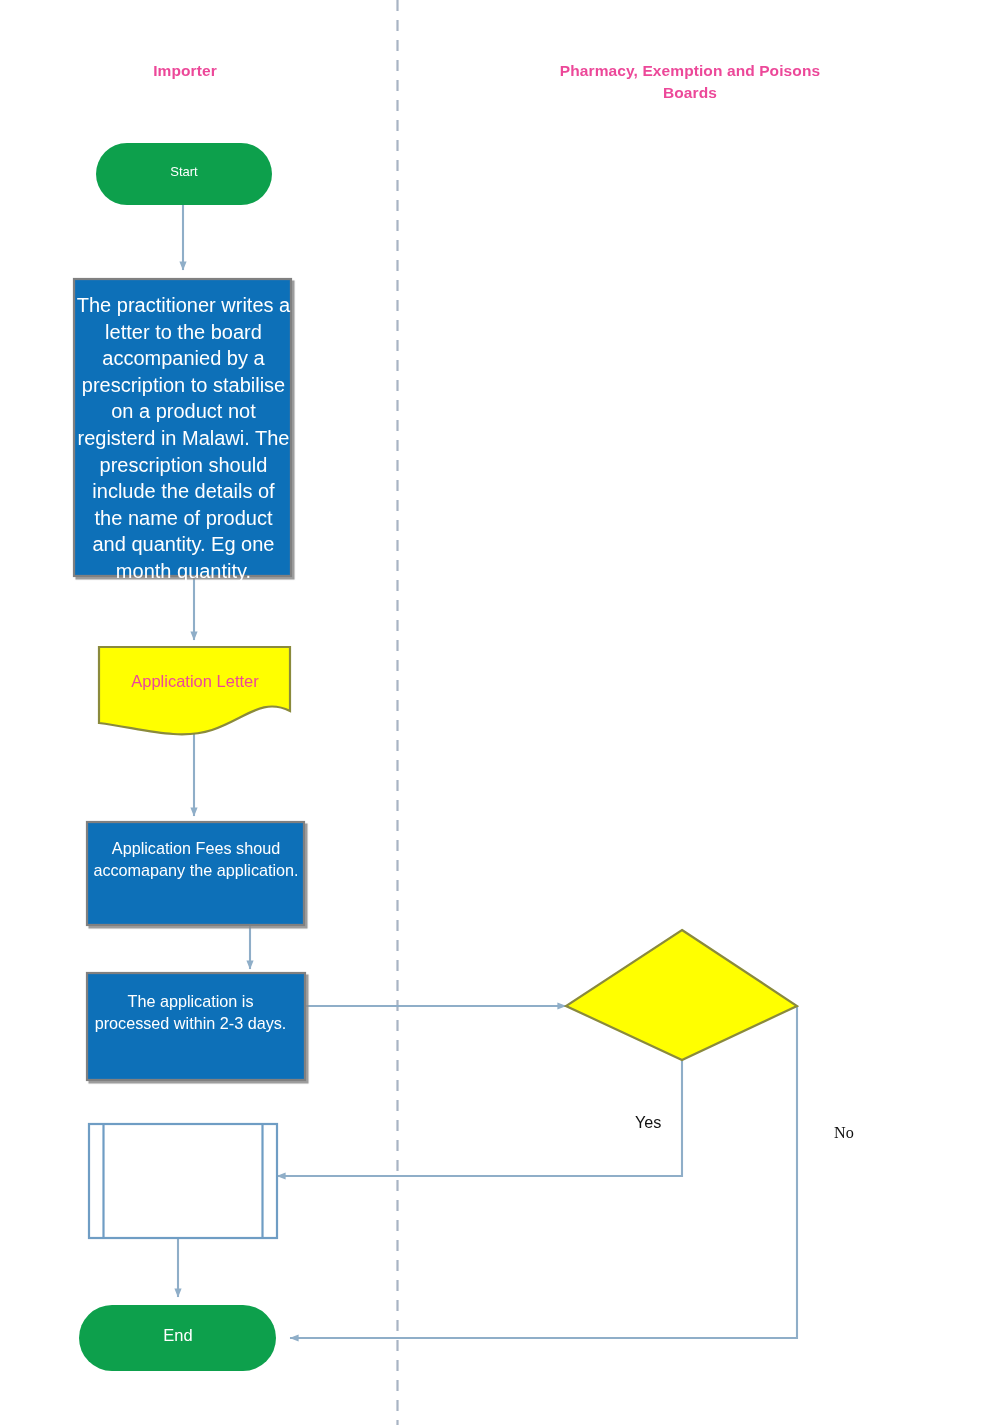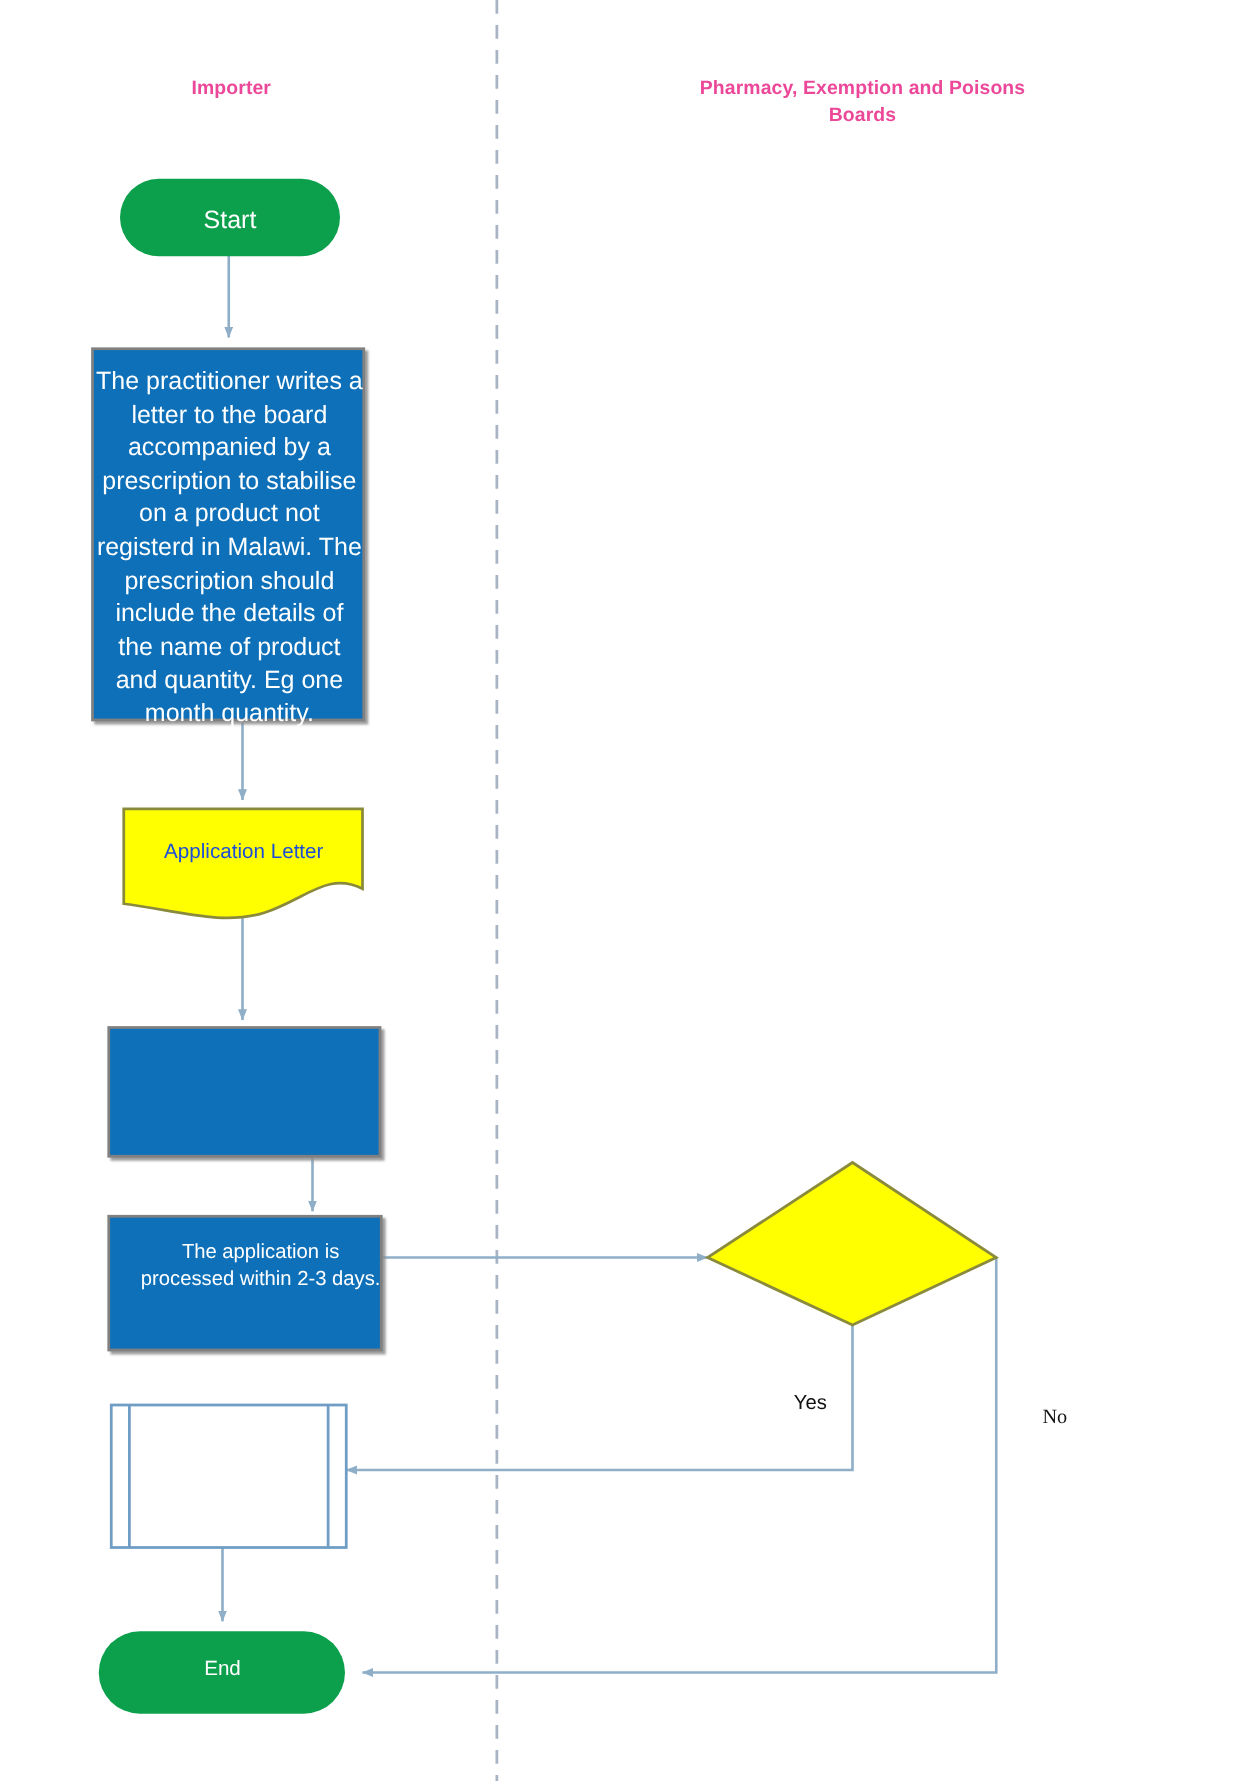--- a/index.html
+++ b/index.html
@@ -48,48 +48,48 @@
     position: absolute;
     text-align: center;
     line-height: 1.33;
     white-space: pre-line;
     pointer-events: none;
   }
   .label-white {
     color: #ffffff;
   }
   .label-dark {
-    color: #1d4ed8;
+    color: #ec4899;
   }
   #label-start {
     left: 96px;
     top: 163px;
     width: 176px;
-    font-size: 20px;
+    font-size: 13px;
   }
   #label-practitioner {
     left: 76px;
     top: 292px;
     width: 215px;
     font-size: 20px;
   }
   #label-application-letter {
     left: 104px;
     top: 671px;
     width: 182px;
     font-size: 16.5px;
   }
   #label-fees {
     left: 92px;
     top: 838px;
     width: 208px;
     font-size: 16.2px;
   }
   #label-processed {
-    left: 106px;
+    left: 88px;
     top: 991px;
     width: 205px;
     font-size: 16.2px;
   }
   #label-exemption {
     left: 108px;
     top: 1142px;
     width: 148px;
     font-size: 16.2px;
   }
@@ -184,20 +184,21 @@
 
   <div class="lane-header" id="lane-header-board">Pharmacy, Exemption
 and Poisons Boards</div>
 
   <div class="node-label label-white" id="label-start">Start</div>
 
   <div class="node-label label-white" id="label-practitioner">The practitioner writes a letter to the board accompanied by a prescription to stabilise on a product not registerd in Malawi. The prescription should include the  details of the name of product and quantity. Eg one month quantity.</div>
 
   <div class="node-label label-dark" id="label-application-letter">Application Letter</div>
 
+  <div class="node-label label-white" id="label-fees">Application Fees shoud accomapany the application.</div>
 
   <div class="node-label label-white" id="label-processed">The application is processed within 2-3 days.</div>
 
 
 
   <div class="node-label label-white" id="label-end">End</div>
 
   <div class="edge-label" id="edge-label-yes">Yes</div>
 
   <div class="edge-label" id="edge-label-no">No</div>

